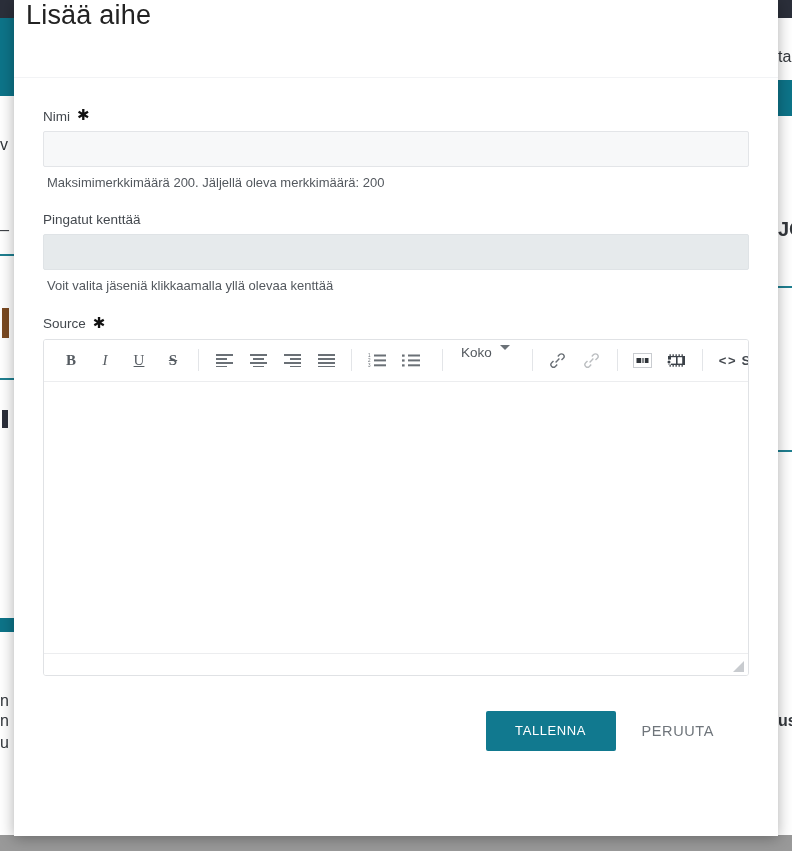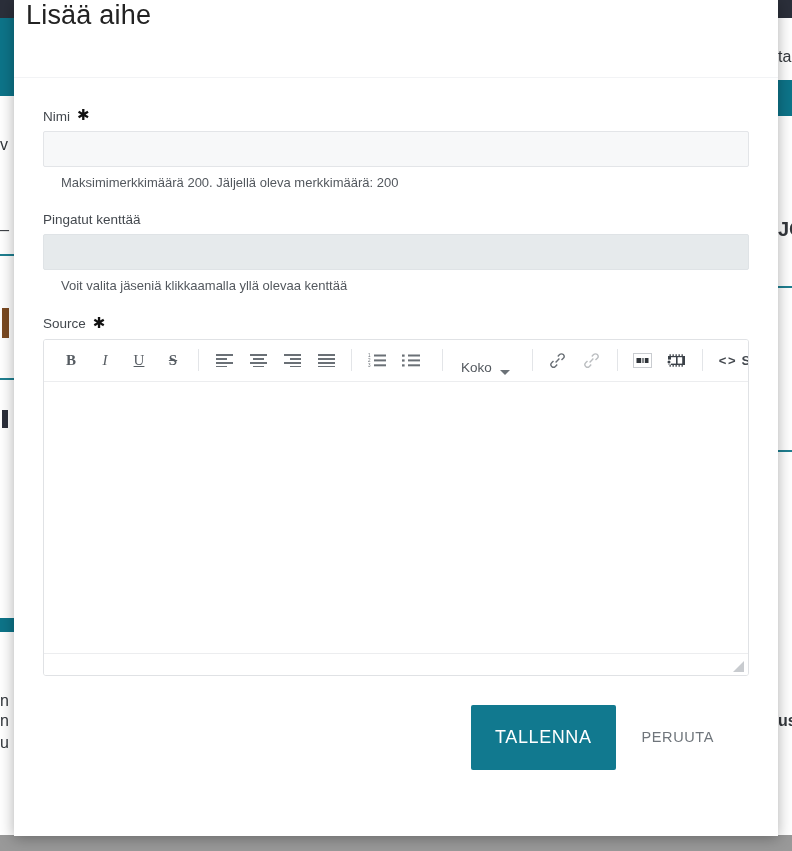--- a/index.html
+++ b/index.html
@@ -141,21 +141,21 @@
     border-radius: 2px;
     font-family: "Liberation Sans", sans-serif;
     font-size: 14px;
     color: #333;
     padding: 0 10px;
     outline: none;
   }
   .helper {
     font-size: 13px;
     color: #53585e;
-    margin: 8px 0 22px 18px;
+    margin: 8px 0 22px 4px;
     line-height: 1.2;
   }
 
   
   .editor {
     border: 1px solid #e0e2e5;
     border-radius: 3px;
     background: #ffffff;
     overflow: hidden;
   }
@@ -183,21 +183,21 @@
   .tb-btn svg { display: block; }
   .tb-sep {
     width: 1px;
     height: 22px;
     background: #e3e5e8;
     margin: 0 8px;
     flex: none;
   }
   .tb-select {
     display: flex;
-    align-items: flex-end;
+    align-items: flex-start;
     gap: 8px;
     font-size: 13.5px;
     color: #53585e;
     padding: 0 10px;
     height: 30px;
     flex: none;
   }
   .caret {
     width: 0; height: 0;
     border-left: 5px solid transparent;
@@ -240,27 +240,27 @@
   
   .modal-footer {
     display: flex;
     align-items: center;
     justify-content: flex-end;
     gap: 6px;
     padding: 29px 15px 0 0;
   }
   .btn-primary {
     min-width: 130px;
-    height: 65px;
+    height: 40px;
     background: #11798f;
     color: #ffffff;
     border: none;
     border-radius: 2px;
     font-family: "Liberation Sans", sans-serif;
-    font-size: 18px;
+    font-size: 13px;
     letter-spacing: .6px;
     cursor: pointer;
     padding: 0 24px;
   }
   .btn-text {
     height: 52px;
     background: transparent;
     color: #6f757b;
     border: none;
     font-family: "Liberation Sans", sans-serif;

